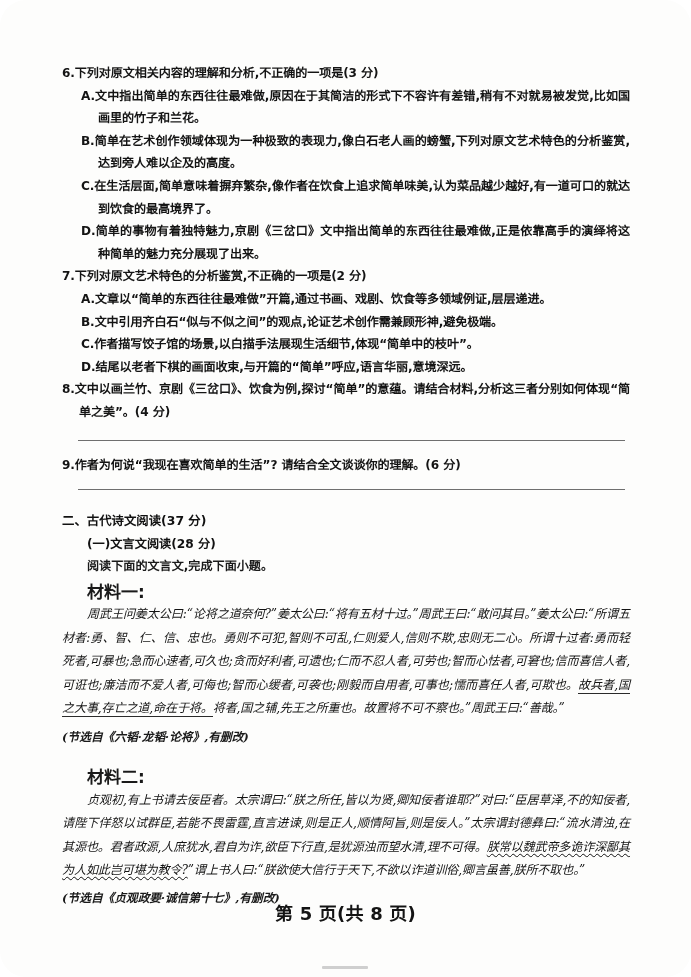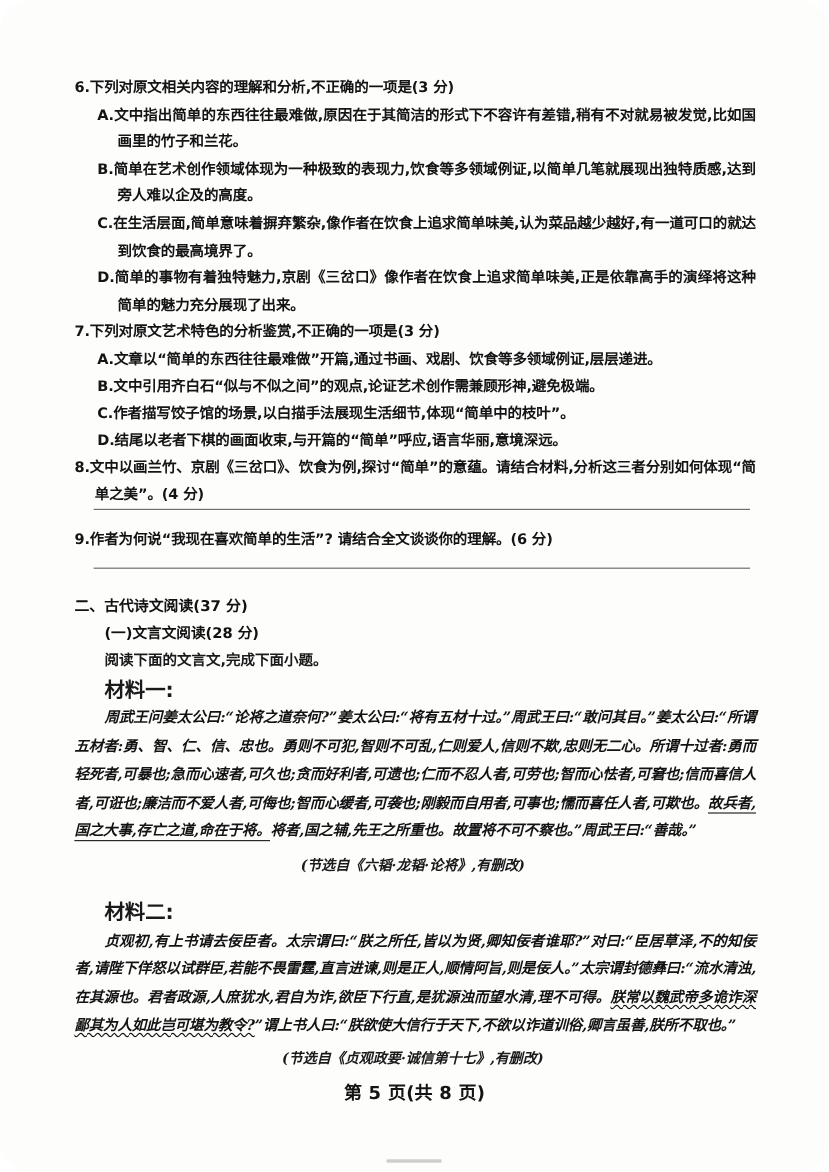--- a/index.html
+++ b/index.html
@@ -56,21 +56,21 @@
   }
 
   
   .rule-line {
     width: 547px;
     height: 0;
     border-top: 1.3px solid #6f6f6f;
     margin: 0 0 0 16px;
   }
   .q9-block {
-    margin-top: 0;
+    margin-top: 16px;
   }
   .q9-text {
     margin: 13px 0 13px 0;
   }
 
   
   .sec-head {
     font-size: 12.4px;
     line-height: 22.6px;
     font-weight: 700;
@@ -100,21 +100,21 @@
     padding-left: 25px;
   }
 
   
   .classic {
     font-family: "DejaVu Serif", "Liberation Serif", serif;
     font-size: 12.1px;
     line-height: 23.4px;
     letter-spacing: -0.15px;
     text-align: justify;
-    font-weight: 700;
+    font-weight: 400;
     font-style: italic;
     color: #131313;
     margin: 0;
     text-indent: 25px;
   }
   .classic .u-solid {
     border-bottom: 1.1px solid #2a2a2a;
     padding-bottom: 1px;
   }
   .classic .u-wavy {
@@ -123,35 +123,35 @@
     text-decoration-thickness: 1px;
     text-underline-offset: 2px;
   }
 
   .source {
     font-family: "DejaVu Serif", "Liberation Serif", serif;
     font-size: 11.7px;
     line-height: 22.6px;
     font-weight: 600;
     font-style: italic;
-    text-align: center;
+    text-align: left;
     margin: 5px 0 0 0;
     padding-right: 4px;
   }
 
   .mat2-gap { margin-top: 18px; }
 
   
   .footer {
     position: absolute;
     left: 0;
     top: 899px;
     width: 691px;
     text-align: center;
-    font-size: 15px;
+    font-size: 18px;
     font-weight: 700;
     color: #141414;
     letter-spacing: 0.2px;
   }
 
   .edge-mark {
     position: absolute;
     left: 322px;
     top: 966px;
     width: 46px;
@@ -166,31 +166,31 @@
 <div class="page">
   <div class="content">
 
     <p class="q-line hang-stem">
       <span>6.</span><span>下列对原文相关内容的理解和分析,不正确的一项是(3 分)</span>
     </p>
     <p class="q-line hang-opt">
       <span class="opt-key">A.</span><span>文中指出简单的东西往往最难做,原因在于其简洁的形式下不容许有差错,稍有不对就易被发觉,比如国画里的竹子和兰花。</span>
     </p>
     <p class="q-line hang-opt">
-      <span class="opt-key">B.</span><span>简单在艺术创作领域体现为一种极致的表现力,饮食等多领域例证,以简单几笔就展现出独特质感,达到旁人难以企及的高度。</span>
+      <span class="opt-key">B.</span><span>简单在艺术创作领域体现为一种极致的表现力,像白石老人画的螃蟹,下列对原文艺术特色的分析鉴赏,达到旁人难以企及的高度。</span>
     </p>
     <p class="q-line hang-opt">
       <span class="opt-key">C.</span><span>在生活层面,简单意味着摒弃繁杂,像作者在饮食上追求简单味美,认为菜品越少越好,有一道可口的就达到饮食的最高境界了。</span>
     </p>
     <p class="q-line hang-opt">
-      <span class="opt-key">D.</span><span>简单的事物有着独特魅力,京剧《三岔口》像作者在饮食上追求简单味美,正是依靠高手的演绎将这种简单的魅力充分展现了出来。</span>
+      <span class="opt-key">D.</span><span>简单的事物有着独特魅力,京剧《三岔口》文中指出简单的东西往往最难做,正是依靠高手的演绎将这种简单的魅力充分展现了出来。</span>
     </p>
 
     <p class="q-line hang-stem">
-      <span>7.</span><span>下列对原文艺术特色的分析鉴赏,不正确的一项是(3 分)</span>
+      <span>7.</span><span>下列对原文艺术特色的分析鉴赏,不正确的一项是(2 分)</span>
     </p>
     <p class="q-line hang-opt">
       <span class="opt-key">A.</span><span>文章以“简单的东西往往最难做”开篇,通过书画、戏剧、饮食等多领域例证,层层递进。</span>
     </p>
     <p class="q-line hang-opt">
       <span class="opt-key">B.</span><span>文中引用齐白石“似与不似之间”的观点,论证艺术创作需兼顾形神,避免极端。</span>
     </p>
     <p class="q-line hang-opt">
       <span class="opt-key">C.</span><span>作者描写饺子馆的场景,以白描手法展现生活细节,体现“简单中的枝叶”。</span>
     </p>

